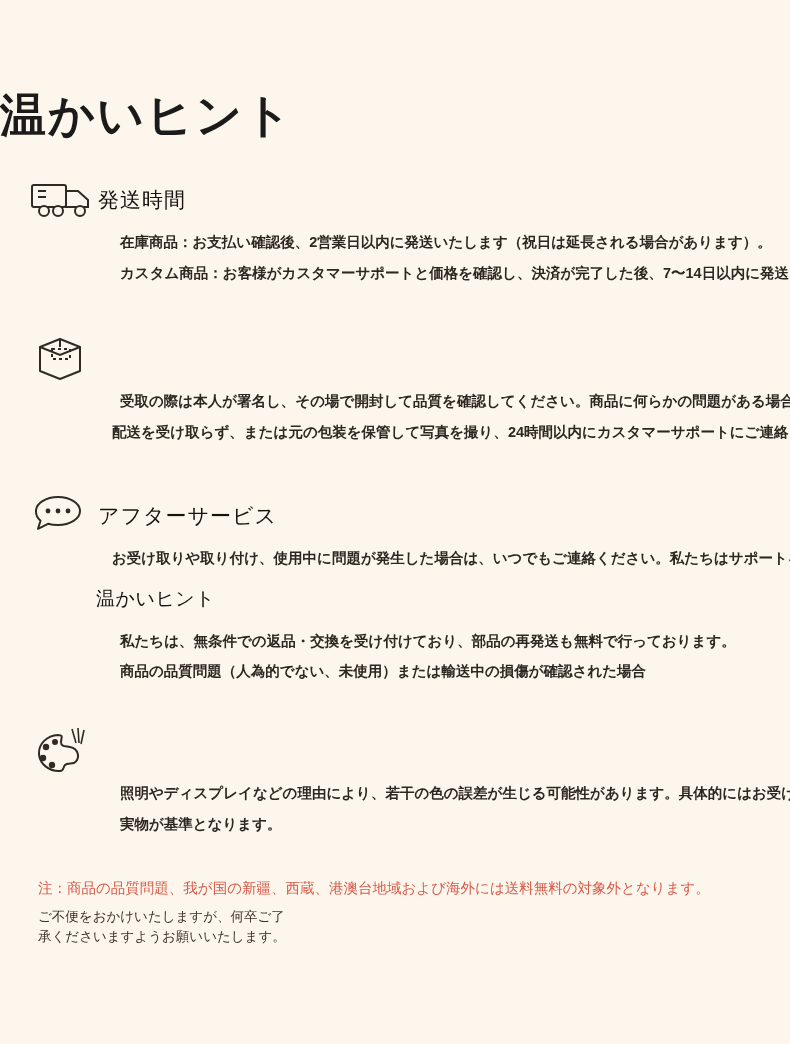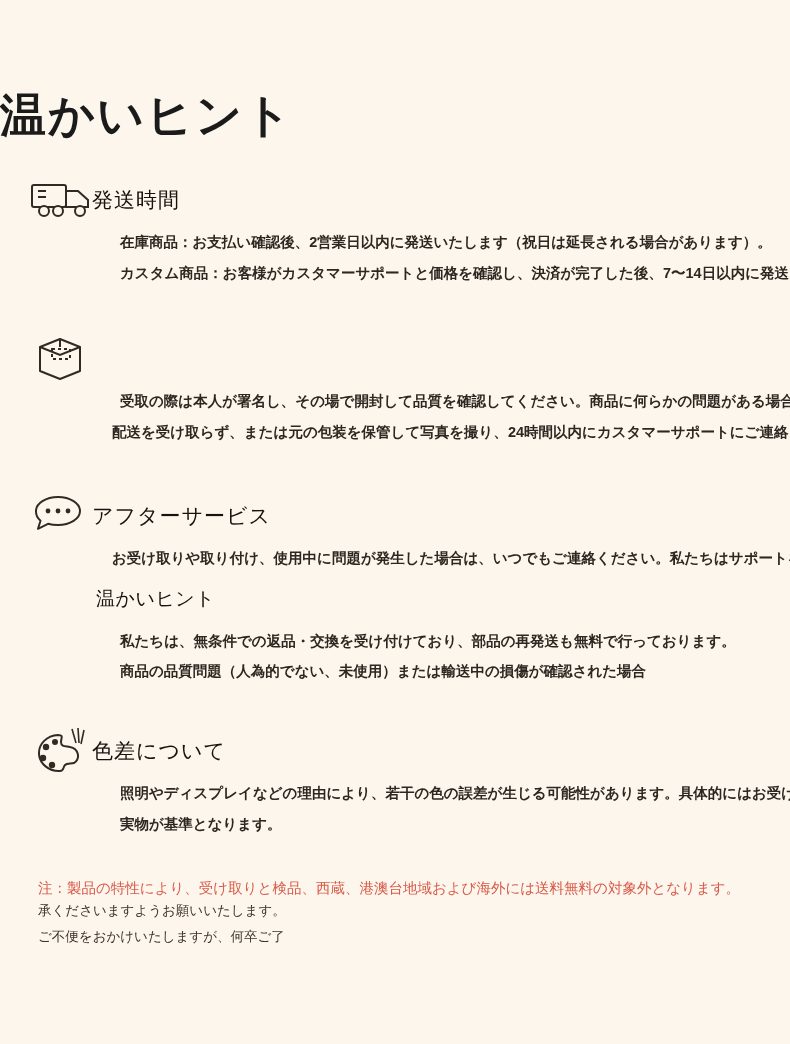--- a/index.html
+++ b/index.html
@@ -33,20 +33,21 @@
   }
 
   .section {
     position: relative;
     margin-top: 28px;
     padding-left: 28px;
   }
   .sec-head {
     display: flex;
     align-items: center;
+    gap: 6px;
     height: 46px;
   }
   .sec-icon {
     width: 72px;
     height: 46px;
     flex: 0 0 72px;
     position: relative;
   }
   .sec-title {
     font-size: 21px;
@@ -176,27 +177,26 @@
       <div class="sec-icon">
         <svg width="72" height="52" viewBox="0 0 72 52" fill="none" stroke="#2f2a24" stroke-width="2">
           <path d="M30 10 a20 18 0 1 0 2 36 c4 0 3 -4 5 -6 c2 -2 6 -1 9 -2 a10 9 0 0 0 -4 -16 c-4 -1 -9 0 -9 -5 c0 -4 3 -7 -3 -7 z" stroke-linejoin="round"></path>
           <circle cx="18" cy="22" r="3.2" fill="#2f2a24" stroke="none"></circle>
           <circle cx="15" cy="33" r="3.2" fill="#2f2a24" stroke="none"></circle>
           <circle cx="24" cy="40" r="3.2" fill="#2f2a24" stroke="none"></circle>
           <circle cx="27" cy="17" r="3" fill="#2f2a24" stroke="none"></circle>
           <path d="M44 4 l4 14 M50 3 l1 15 M56 5 l-3 14" stroke-width="1.6"></path>
         </svg>
       </div>
-      <div class="sec-title">色差について</div>
     </div>
     <div class="sec-body">
       <div class="line indent">照明やディスプレイなどの理由により、若干の色の誤差が生じる可能性があります。具体的にはお受け取り日</div>
       <div class="line indent">実物が基準となります。</div>
     </div>
   </div>
 
   <div class="footer">
-    <div class="footer-note">注：製品の特性により、受け取りと検品、西蔵、港澳台地域および海外には送料無料の対象外となります。</div>
+    <div class="footer-note">注：商品の品質問題、我が国の新疆、西蔵、港澳台地域および海外には送料無料の対象外となります。</div>
+    <div class="footer-sub">ご不便をおかけいたしますが、何卒ご了</div>
     <div class="footer-sub" style="margin-top:0;">承くださいますようお願いいたします。</div>
-    <div class="footer-sub">ご不便をおかけいたしますが、何卒ご了</div>
   </div>
 
 </div>
 
 </body></html>

